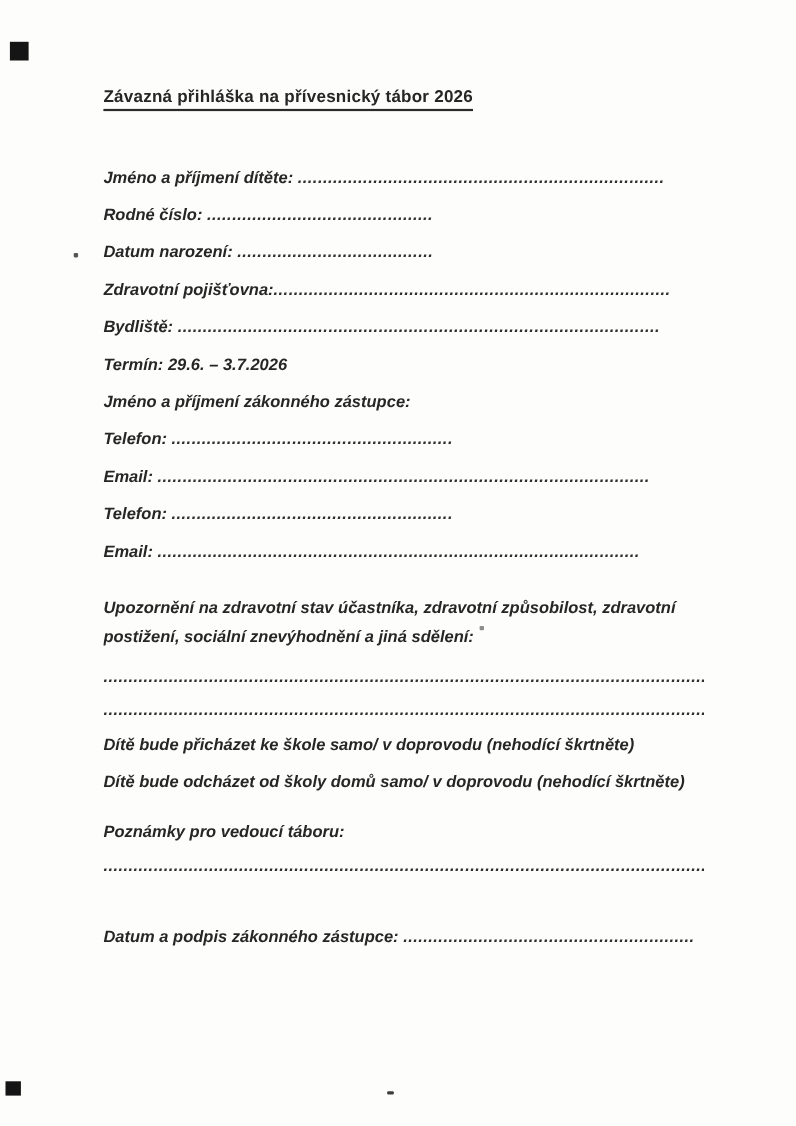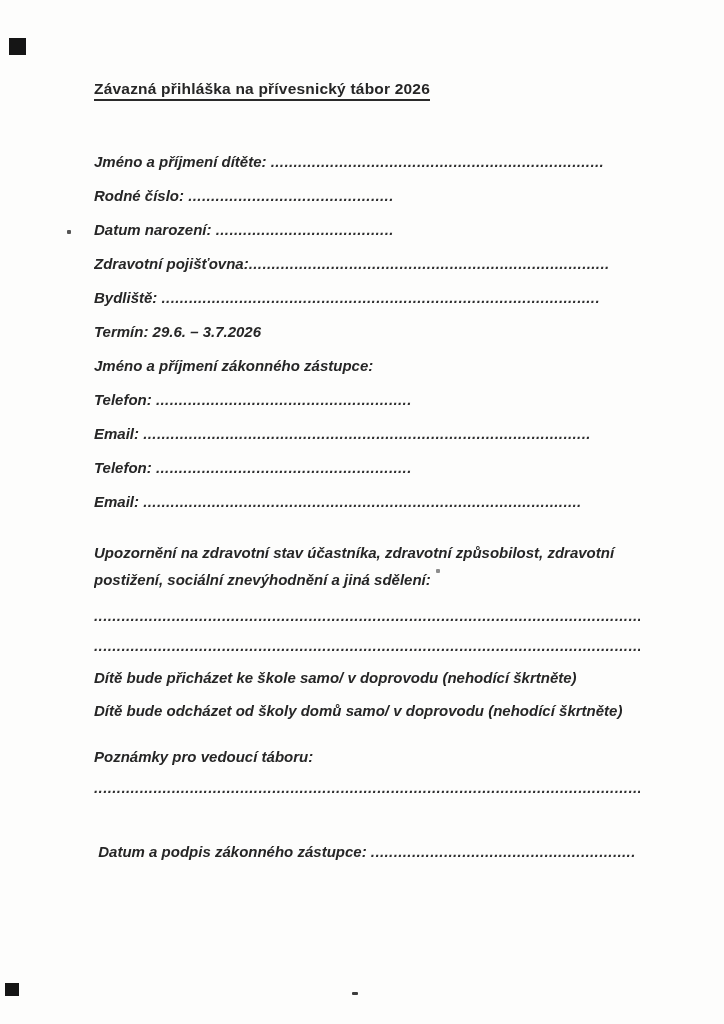--- a/index.html
+++ b/index.html
@@ -36,21 +36,21 @@
     line-height: 27px;
     max-width: 530px;
     margin-top: 20px;
   }
   .row.dotline { line-height: 30px; }
   [data-row-id="otec"] { margin-top: 25px; }
   [data-row-id="upozorneni-radek-1"] { margin-top: 8px; }
   [data-row-id="prichod"], [data-row-id="odchod"] { line-height: 33px; }
   [data-row-id="poznamky"] { margin-top: 13px; line-height: 33px; }
   [data-row-id="poznamky-radek"] { line-height: 26px; }
-  [data-row-id="datum-podpis"] { margin-top: 32px; text-align: center; }
+  [data-row-id="datum-podpis"] { margin-top: 32px; }
 
   
   .artifact { position: absolute; background: #151515; }
   .artifact.corner-tl { left: 9px;  top: 38px;  width: 17px; height: 17px; }
   .artifact.corner-bl { left: 5px;  top: 983px; width: 14px; height: 13px; }
   .speck { position: absolute; border-radius: 1px; }
   .speck.s1 { left: 67px;  top: 230px; width: 4px; height: 4px; background: #565656; }
   .speck.s2 { left: 436px; top: 569px; width: 4px; height: 4px; background: #8d8d8d; }
   .speck.s3 { left: 352px; top: 992px; width: 6px; height: 3px; background: #3c3c3c; }
 </style>

